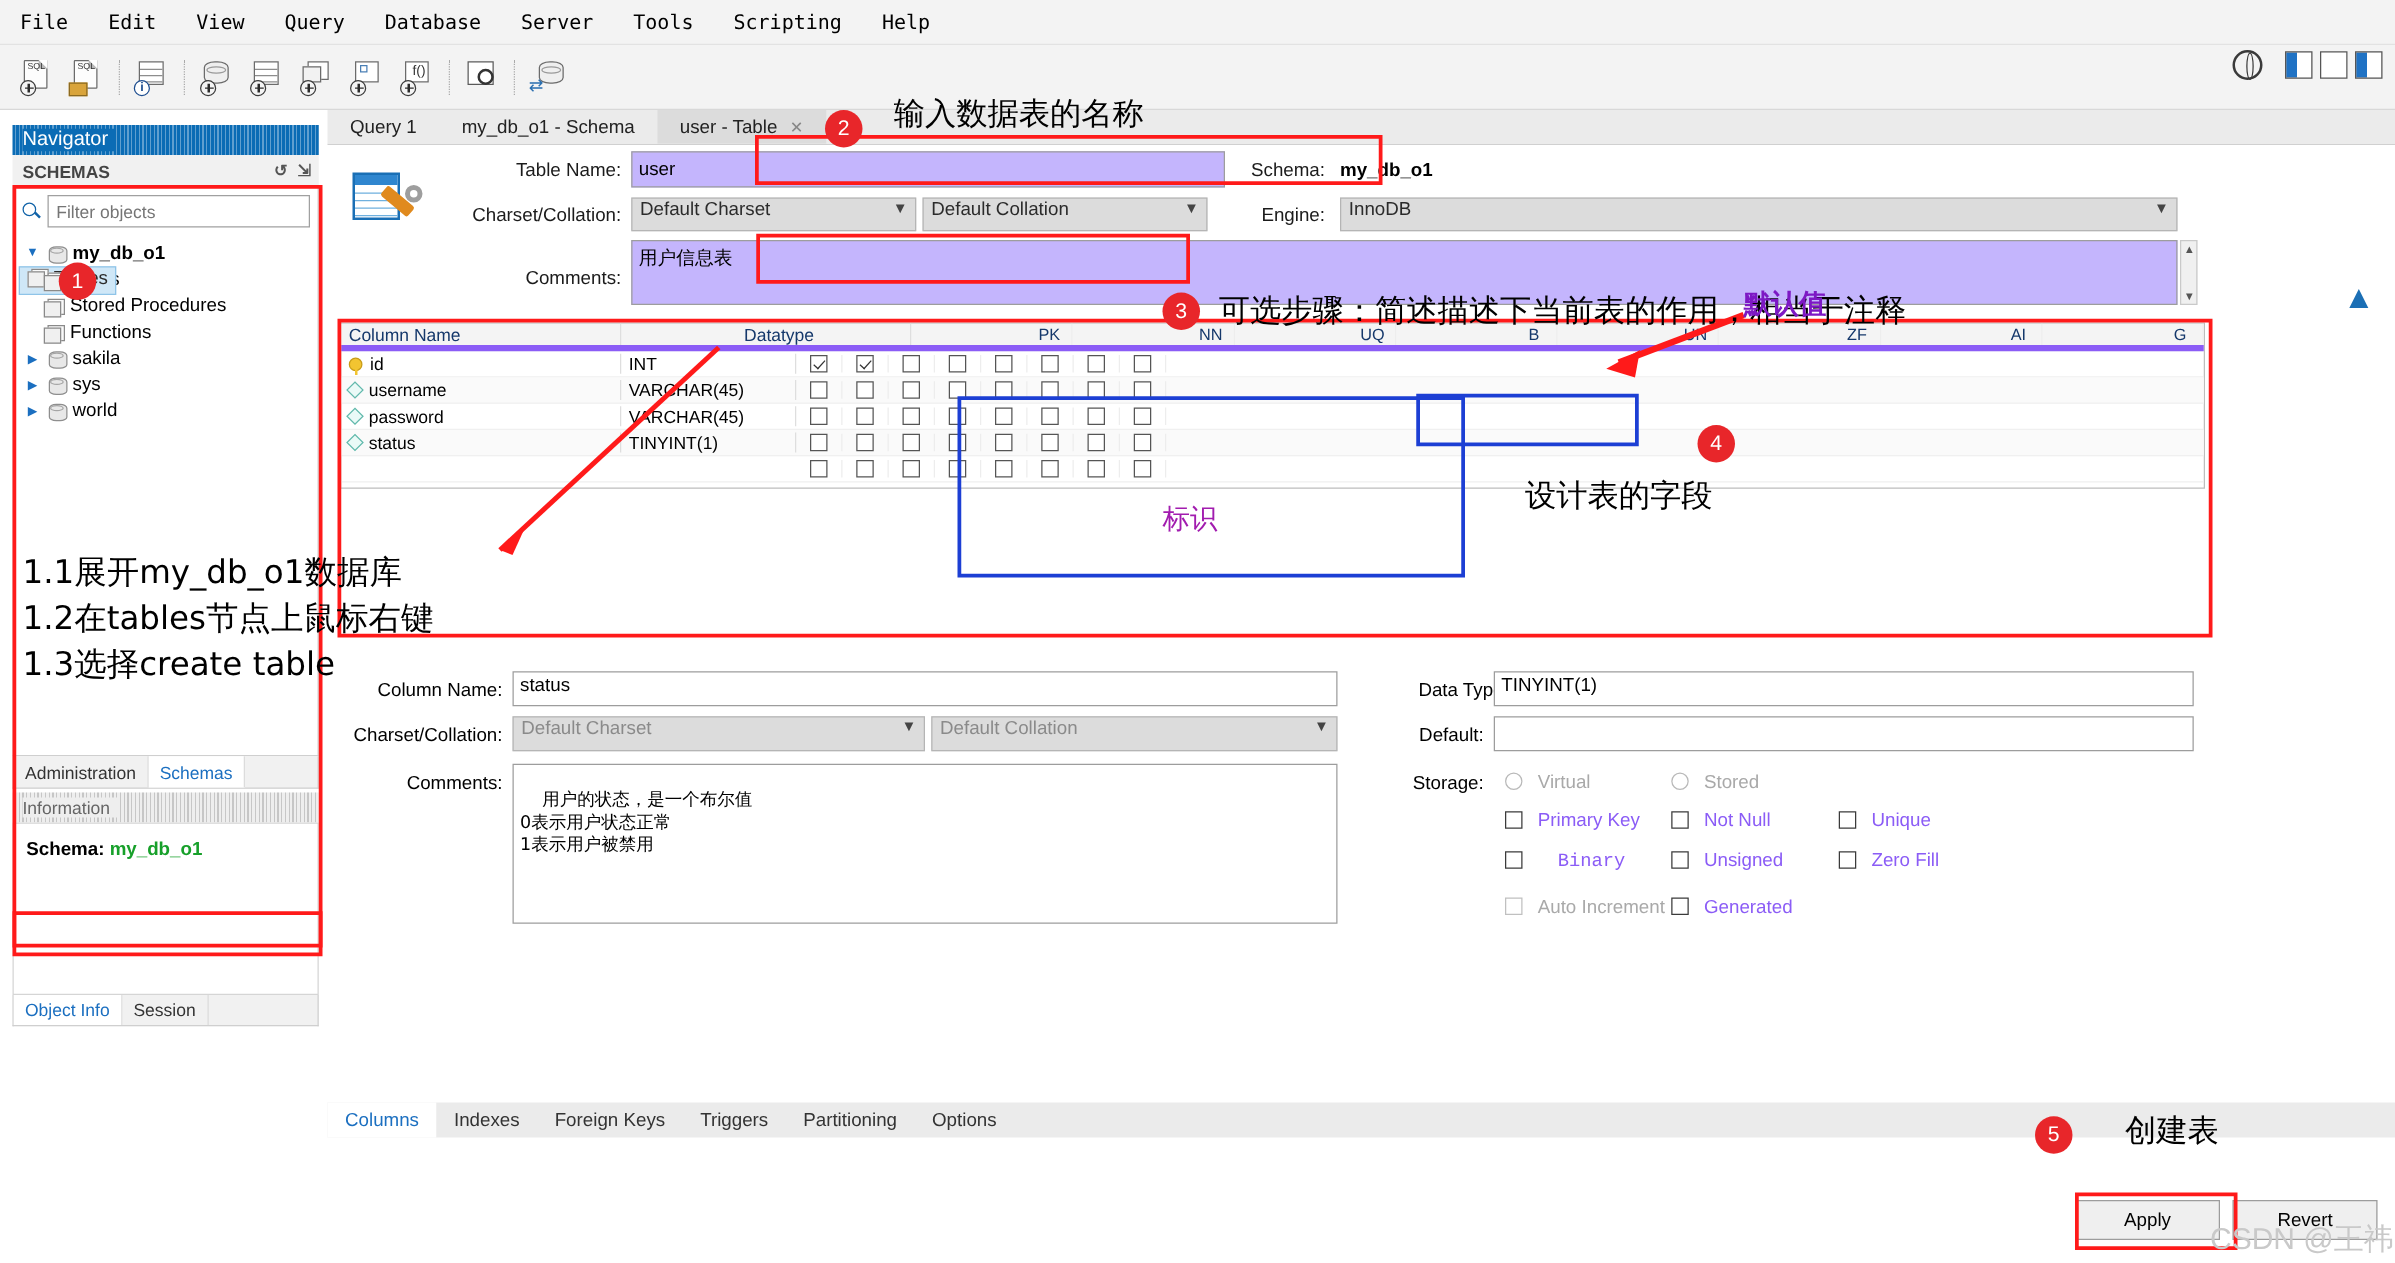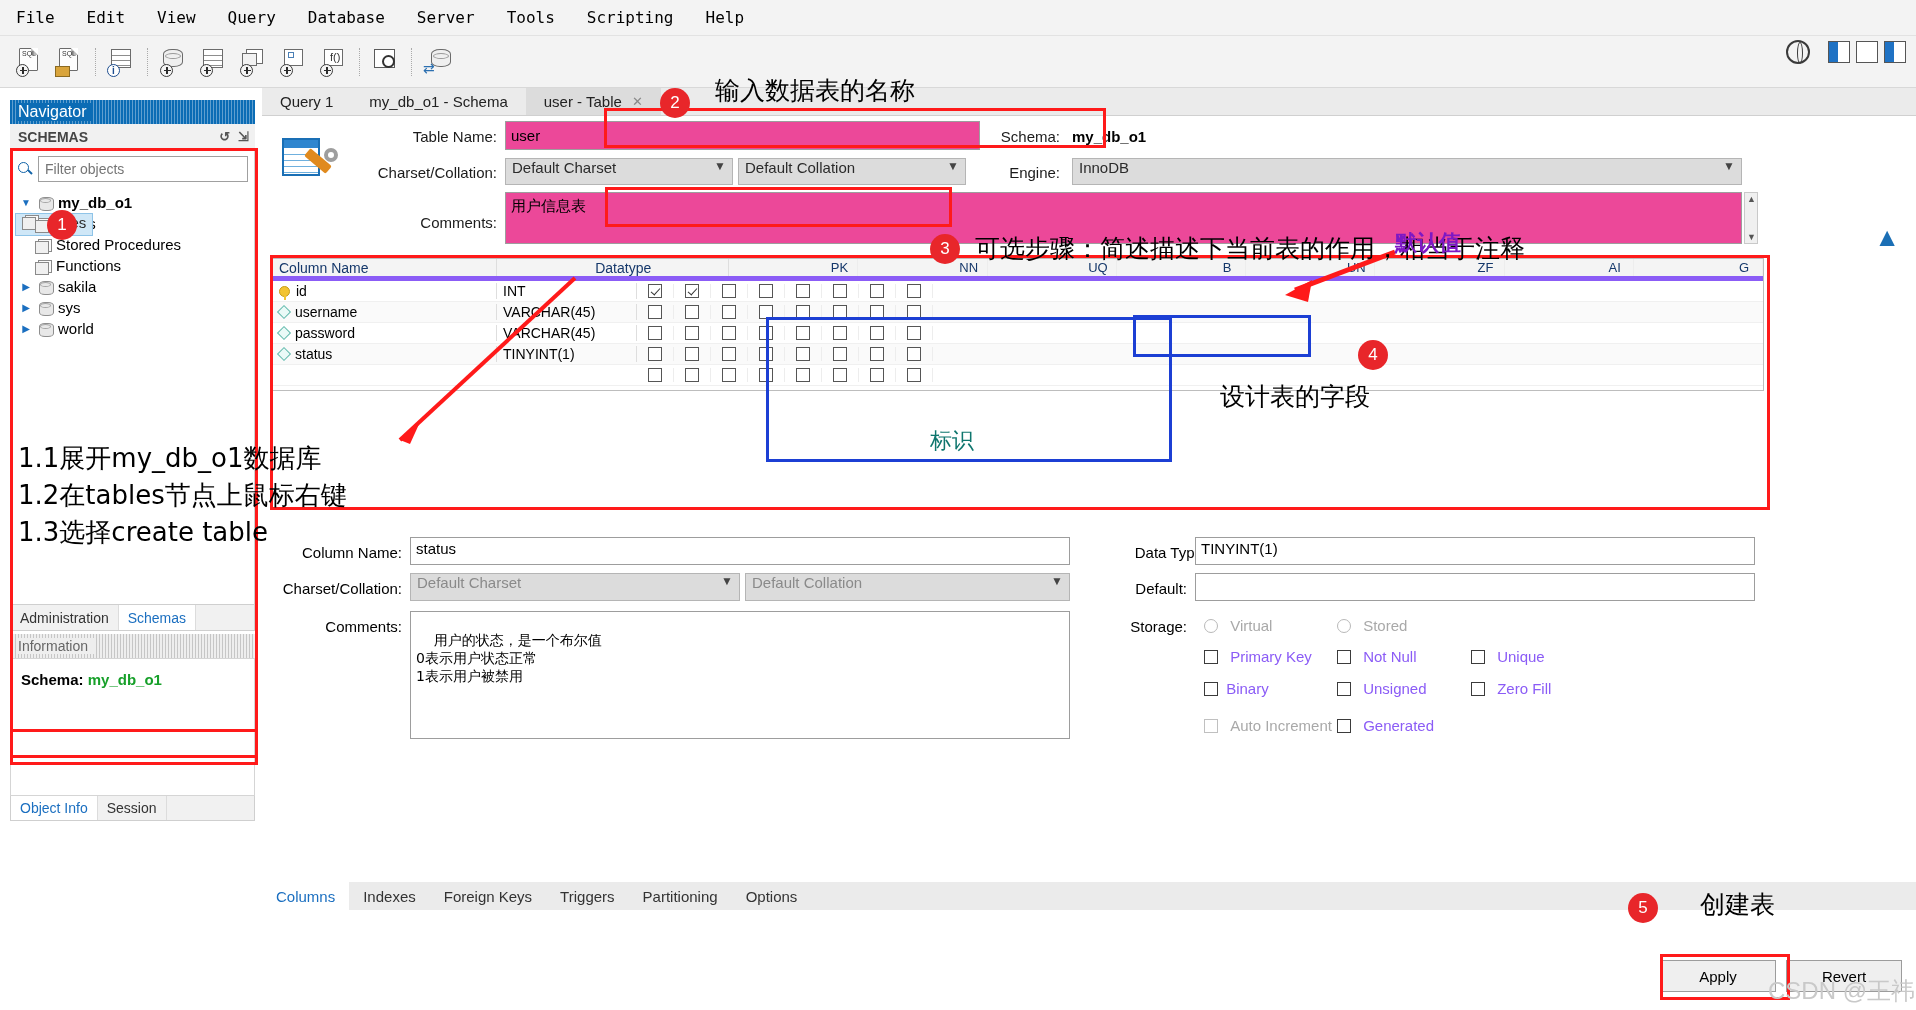--- a/index.html
+++ b/index.html
@@ -132,21 +132,21 @@
   .tbl-icon{
     position:absolute; left:18px; top:18px; width:56px; height:56px;
   }
   .tbl-icon .g{ position:absolute; left:2px; top:4px; width:38px; height:38px; background:#fff; border:2px solid #1a6fb5;}
   .tbl-icon .g:before{content:"";position:absolute;left:0;top:0;width:100%;height:8px;background:#2f86cf;}
   .tbl-icon .g:after{content:"";position:absolute;left:0;top:14px;width:100%;height:1px;background:#6fb0de;box-shadow:0 6px 0 #6fb0de,0 12px 0 #6fb0de,0 18px 0 #6fb0de;}
   .tbl-icon .wr{position:absolute;left:24px;top:22px;width:28px;height:10px;background:#e08a1e;transform:rotate(40deg);border-radius:2px;}
   .tbl-icon .wh{position:absolute;left:44px;top:14px;width:14px;height:14px;border:4px solid #9e9e9e;border-radius:50%;}
   .frm-label{ position:absolute; font-size:15px; text-align:right; color:#1b1b1b;}
   .inp{
-    position:absolute; background:#ec4899; border:1px solid #9d9d9d; font-size:15px;
+    position:absolute; background:#c4b5fd; border:1px solid #9d9d9d; font-size:15px;
     padding:0 5px; display:flex; align-items:center; font-family:"Liberation Sans",sans-serif;
   }
   .sel{
     position:absolute; background:#dcdcdc; border:1px solid #b5b5b5; font-size:15px;
     padding:0 6px; display:flex; align-items:flex-start; color:#2b2b2b;
   }
   .sel .cv{ margin-left:auto; font-size:12px; color:#444; }
   .chev-up{ position:absolute; right:16px; top:108px; color:#1b6fb5; font-size:26px; font-weight:bold; line-height:1;}
   
   #grid{
@@ -183,21 +183,21 @@
   .bbtn{ width:116px; height:32px; background:#efefef; border:1px solid #9c9c9c; display:flex; align-items:center; justify-content:center; font-size:15px;}
   .redbox{ position:absolute; border:3px solid #ff1a1a; pointer-events:none; }
   .bluebox{ position:absolute; border:3px solid #1c3fd4; pointer-events:none; }
   .badge{
     position:absolute; width:30px; height:30px; border-radius:50%; background:#e8262a;
     color:#fff; font-size:17px; display:flex; align-items:center; justify-content:center;
     font-family:"Liberation Sans",sans-serif;
   }
   .cn-note{ position:absolute; font-size:25px; white-space:nowrap; font-family:"DejaVu Sans",sans-serif;}
   .cn-list{ position:absolute; font-size:26px; line-height:1.42; white-space:pre; font-family:"DejaVu Sans",sans-serif;}
-  .magenta{ color:#0f766e; font-size:22px; position:absolute; font-family:"DejaVu Sans",sans-serif;margin-top:26px;}
+  .magenta{ color:#a21caf; font-size:22px; position:absolute; font-family:"DejaVu Sans",sans-serif;}
   .purple{ color:#7d18c4; font-size:22px; position:absolute; font-weight:bold; font-family:"DejaVu Sans",sans-serif;}
   .watermark{ position:absolute; color:#c9c9c9; font-size:24px; font-family:"Liberation Sans",sans-serif;}
   svg.arrows{ position:absolute; left:0; top:0; width:1916px; height:1010px; pointer-events:none; }
 </style>
 </head>
 <body>
 
 <div id="menubar">
   <span class="mi">File</span>
   <span class="mi">Edit</span>
@@ -639,21 +639,21 @@
     <span class="ck2"></span>
     <span style="margin-left:8px;">Not Null</span>
   </div>
   <div class="optrow" style="left:1209px; top:532px;">
     <span class="ck2"></span>
     <span style="margin-left:8px;">Unique</span>
   </div>
 
   <div class="optrow" style="left:942px; top:564px;">
     <span class="ck2"></span>
-    <span style="margin-left:4px;">Binary</span>
+    <span style="margin-left:24px;font-family:Liberation Mono, monospace;">Binary</span>
   </div>
   <div class="optrow" style="left:1075px; top:564px;">
     <span class="ck2"></span>
     <span style="margin-left:8px;">Unsigned</span>
   </div>
   <div class="optrow" style="left:1209px; top:564px;">
     <span class="ck2"></span>
     <span style="margin-left:8px;">Zero Fill</span>
   </div>
 

